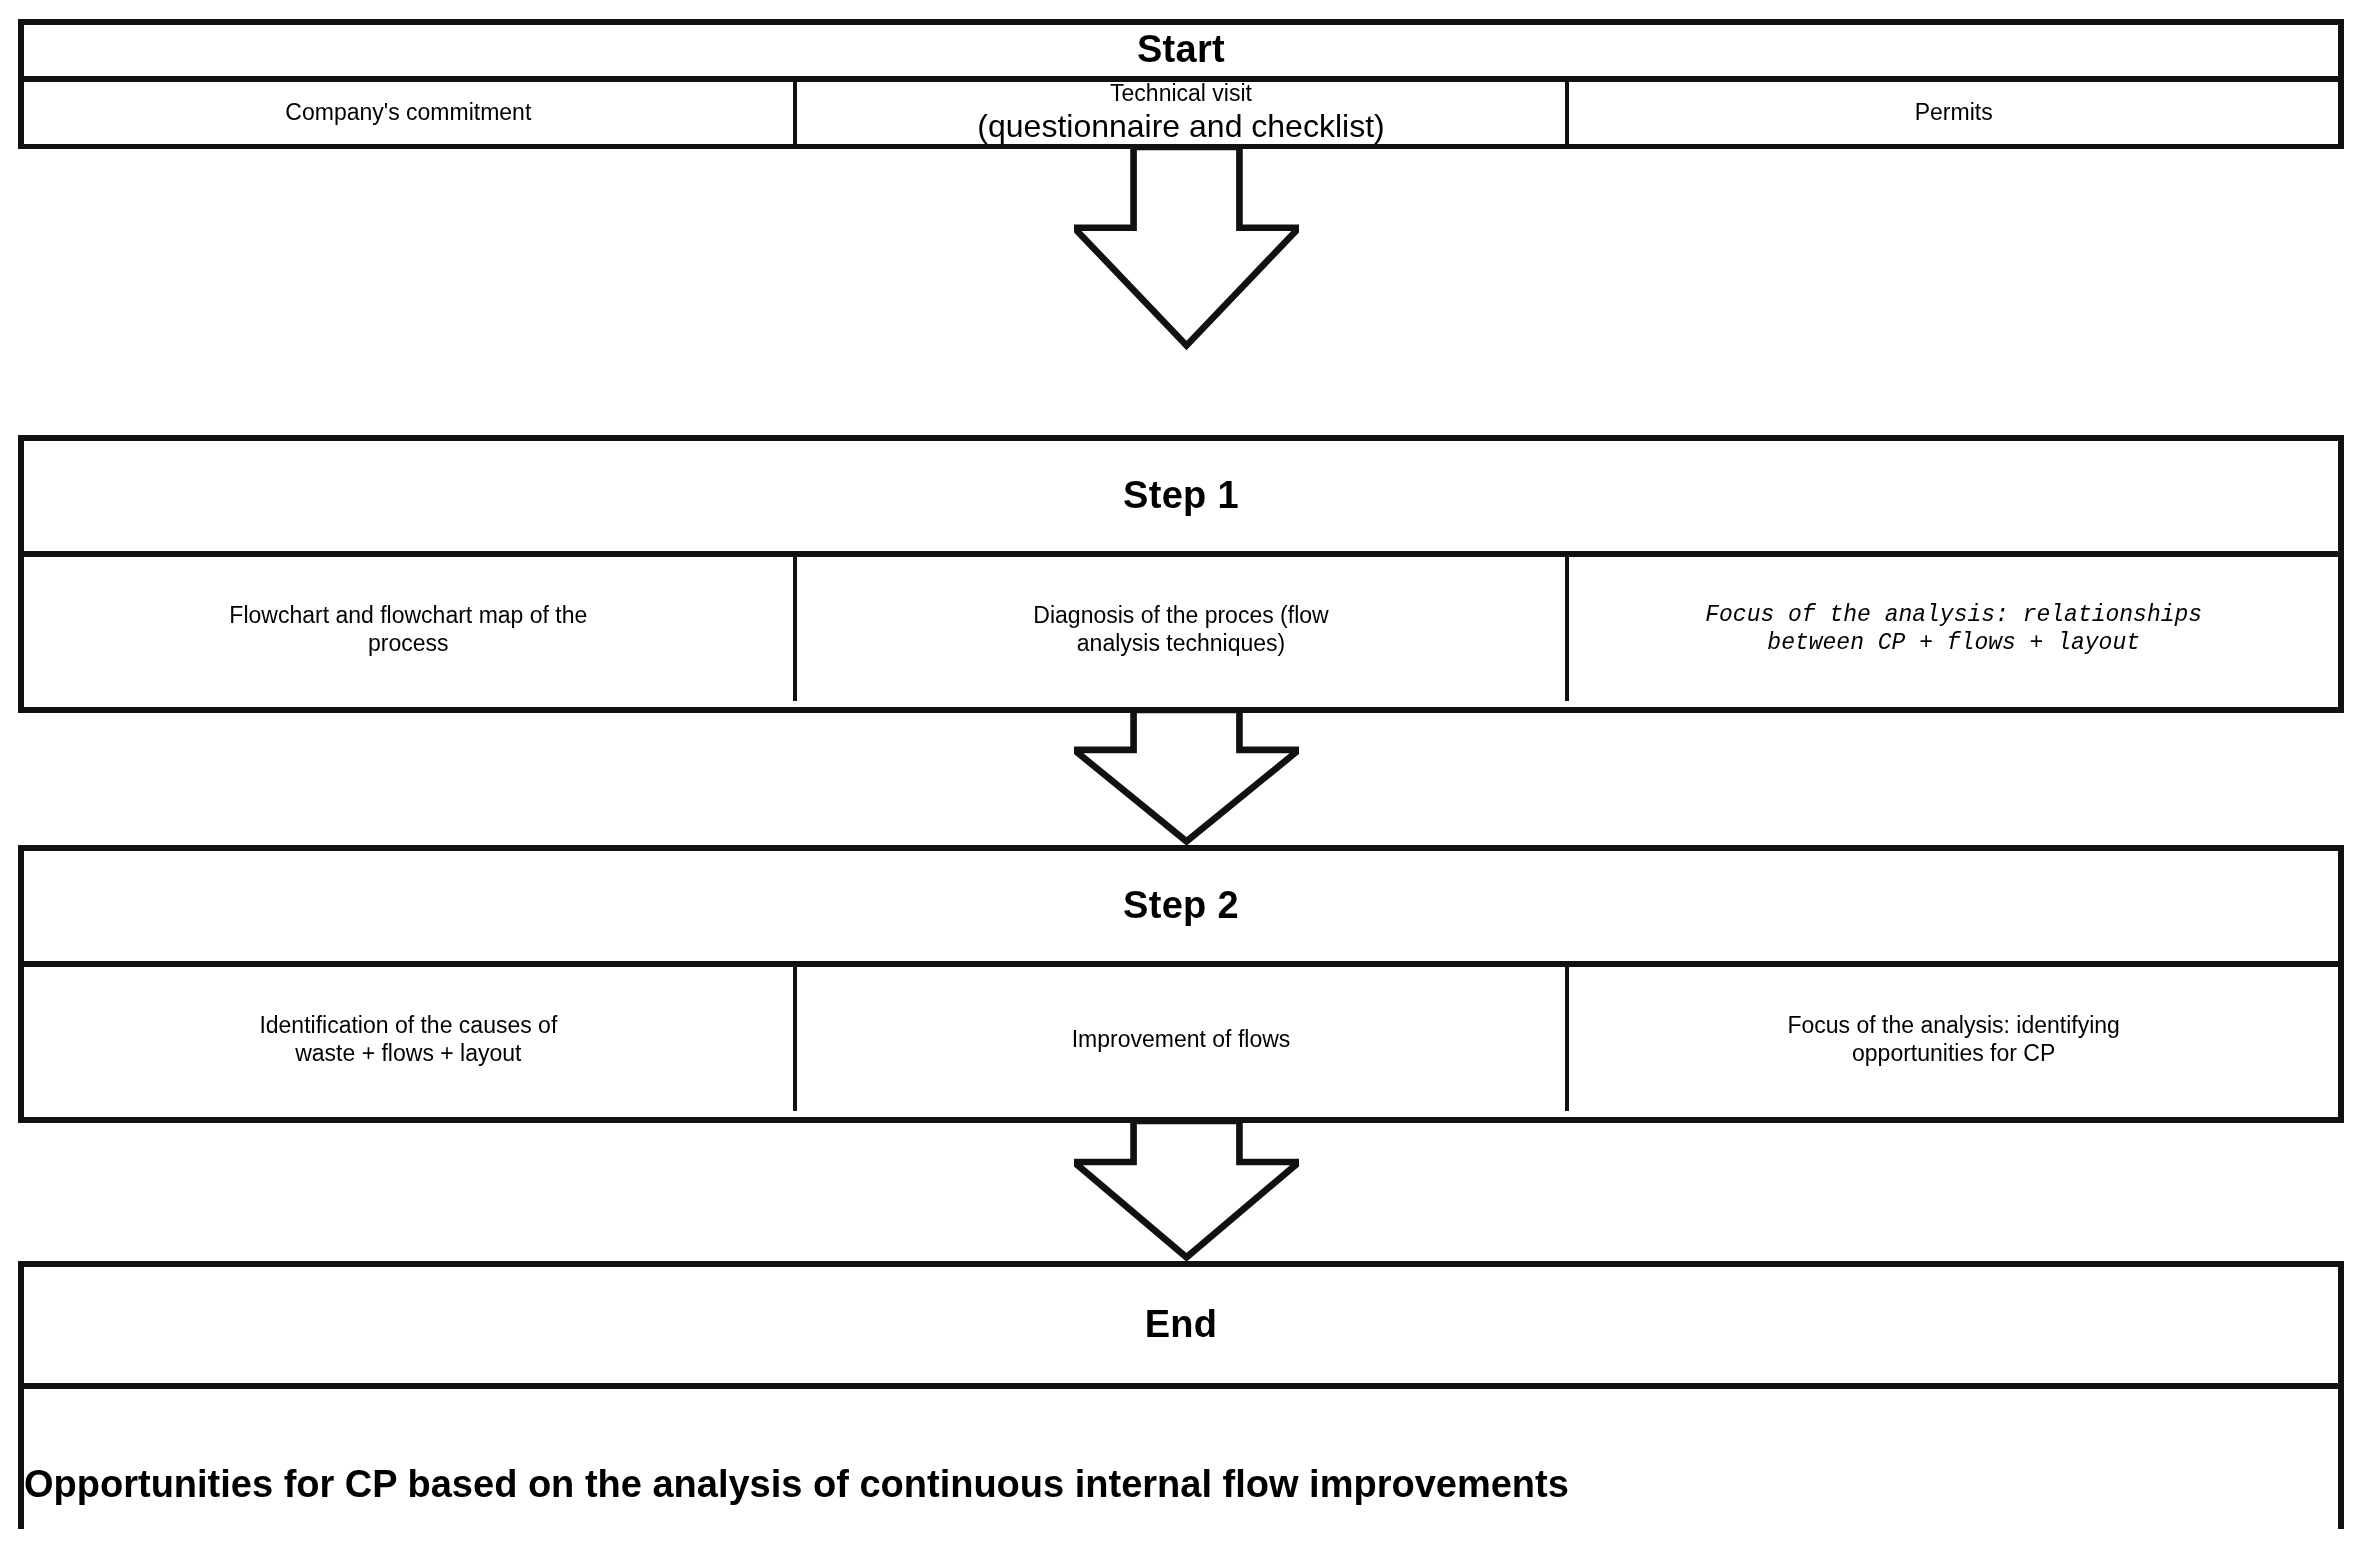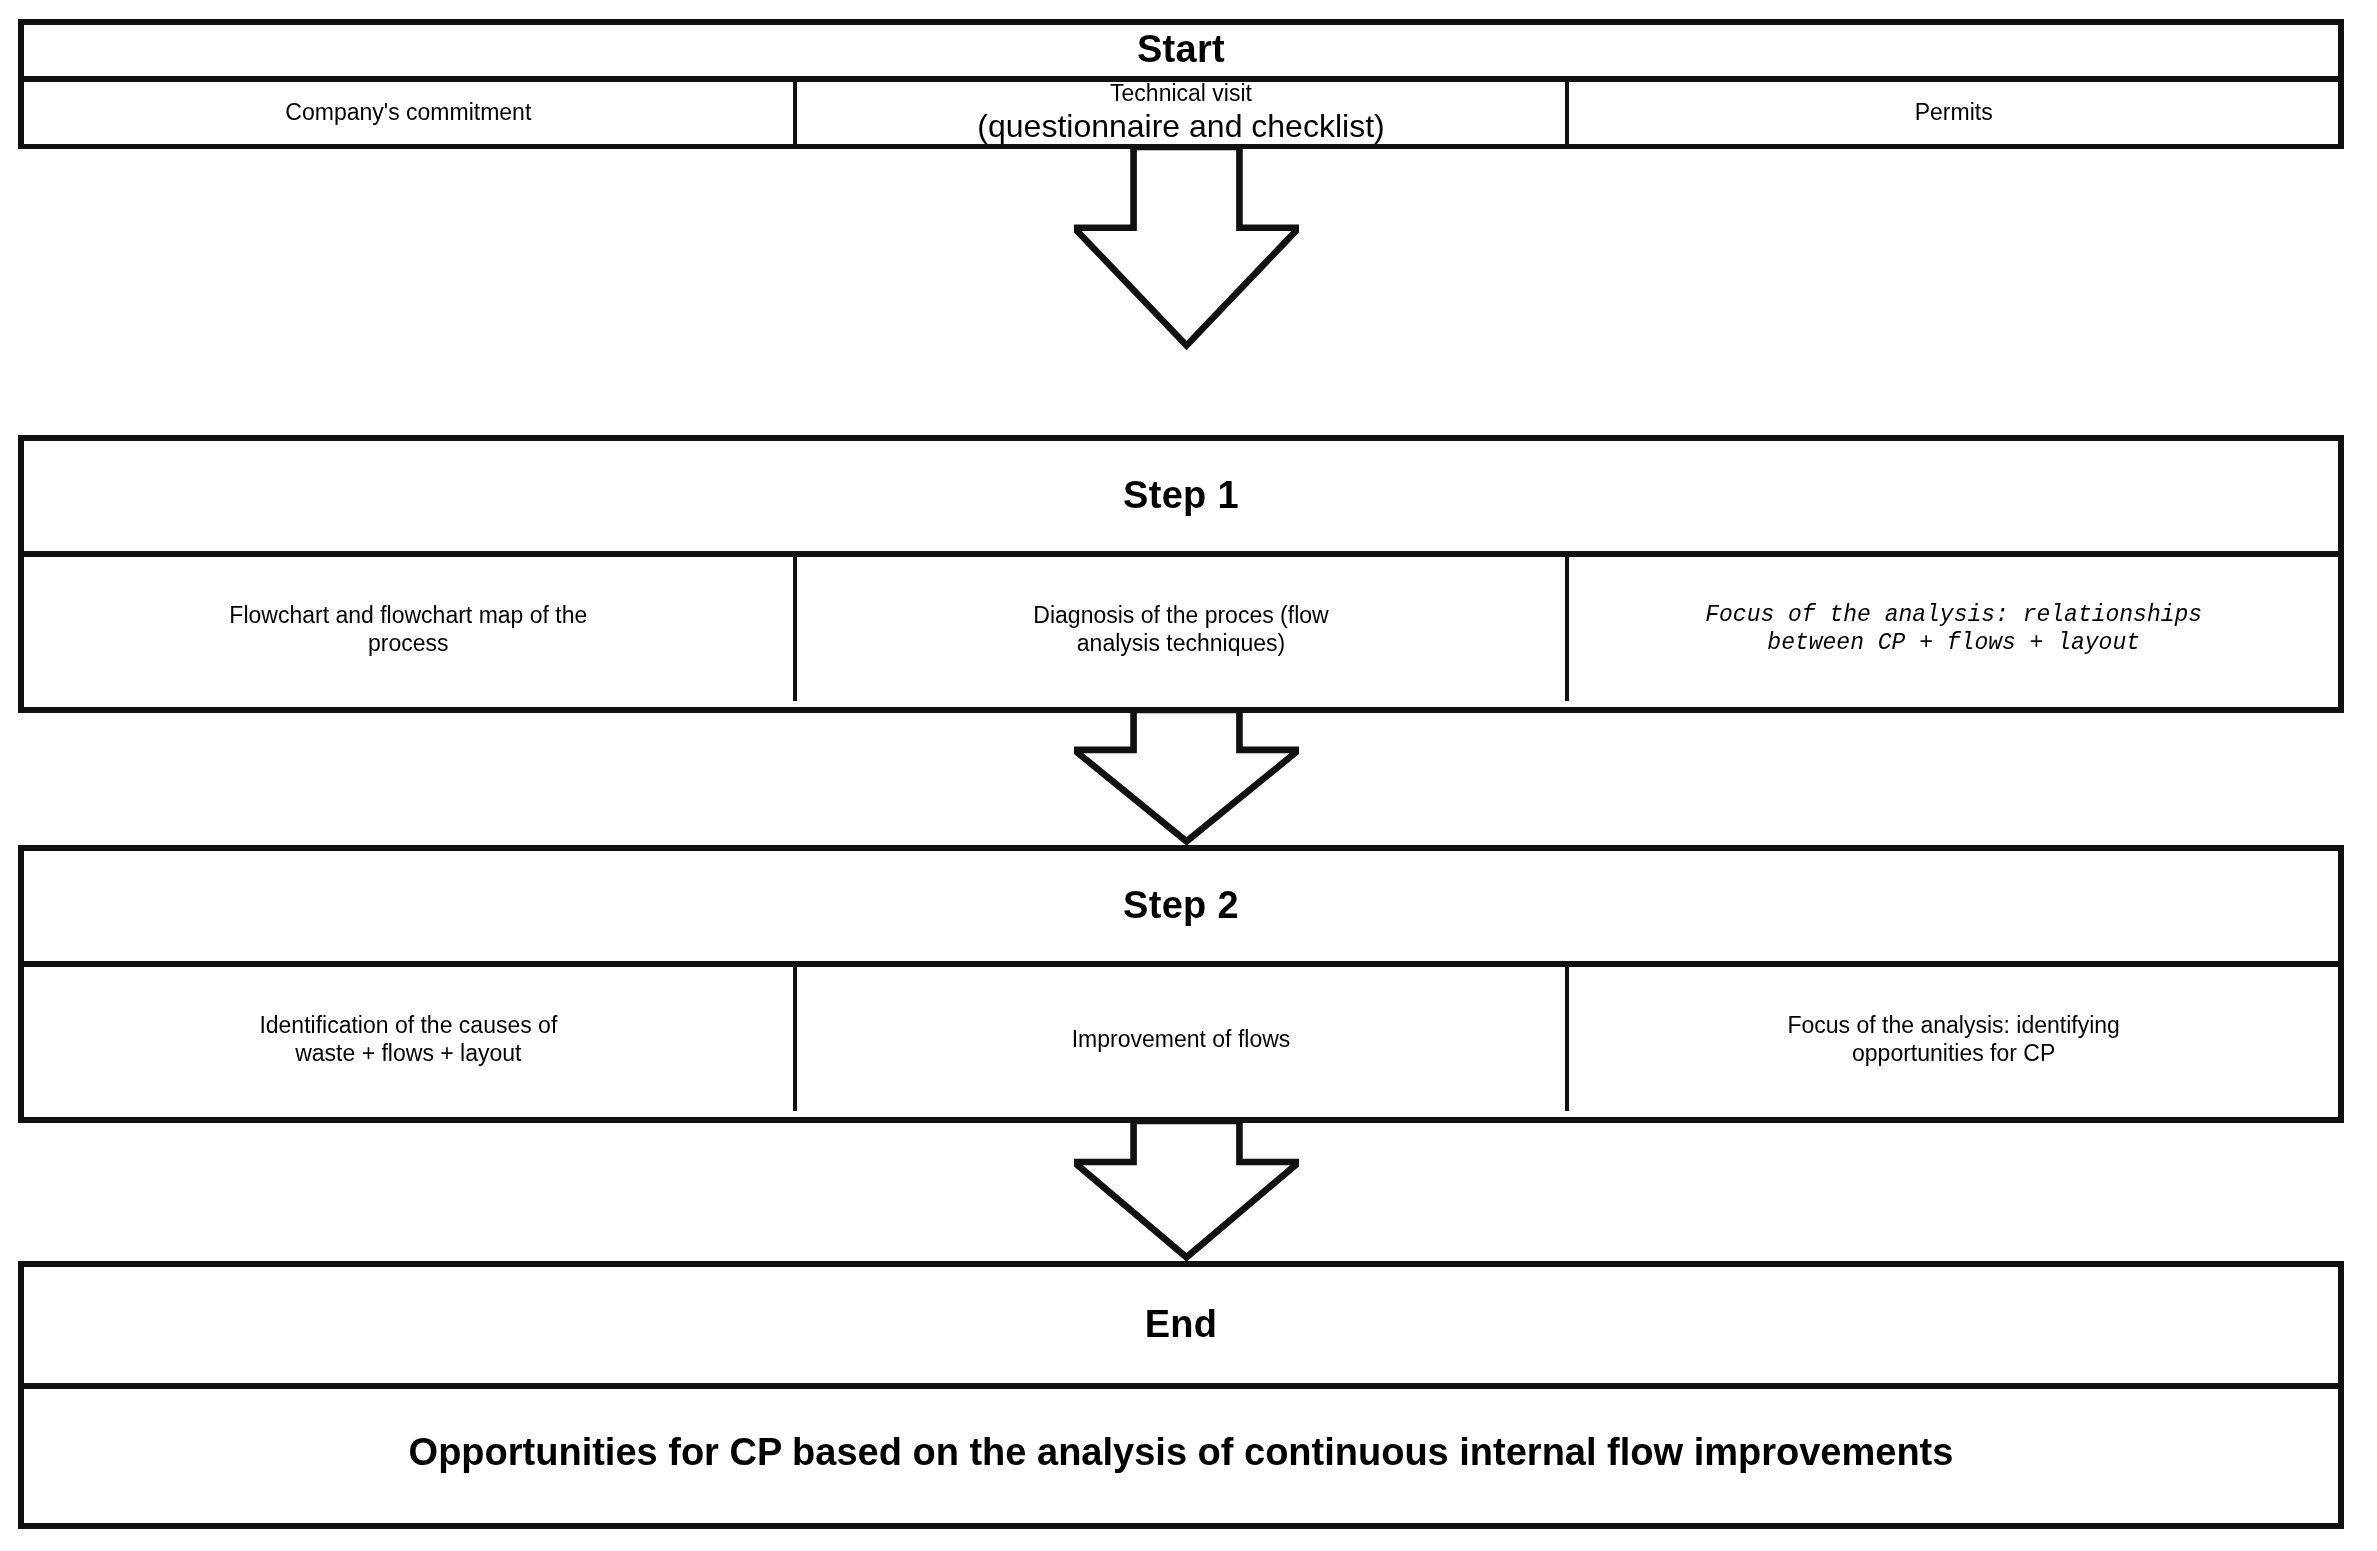--- a/index.html
+++ b/index.html
@@ -84,23 +84,23 @@
     font-style: italic;
     font-family: Liberation Mono, monospace;
   }
 
   
   .cell-full {
     box-sizing: border-box;
     width: 100%;
     display: flex;
     align-items: center;
-    justify-content: center;
     text-align: center;
     background: #ffffff;
+    margin-top: 32px;
   }
   .cell-full .line {
     font-size: 38px;
     font-weight: bold;
     line-height: 1.15;
     white-space: nowrap;
   }
 
   
   .arrow {

